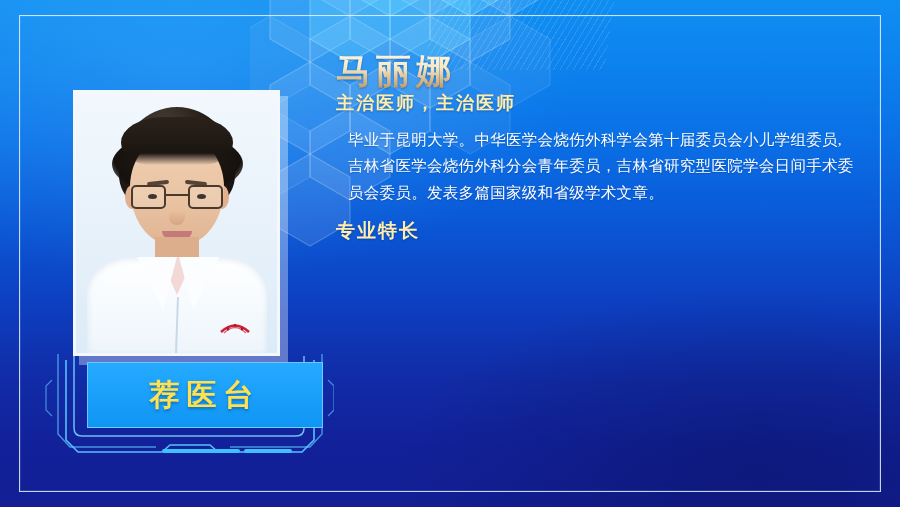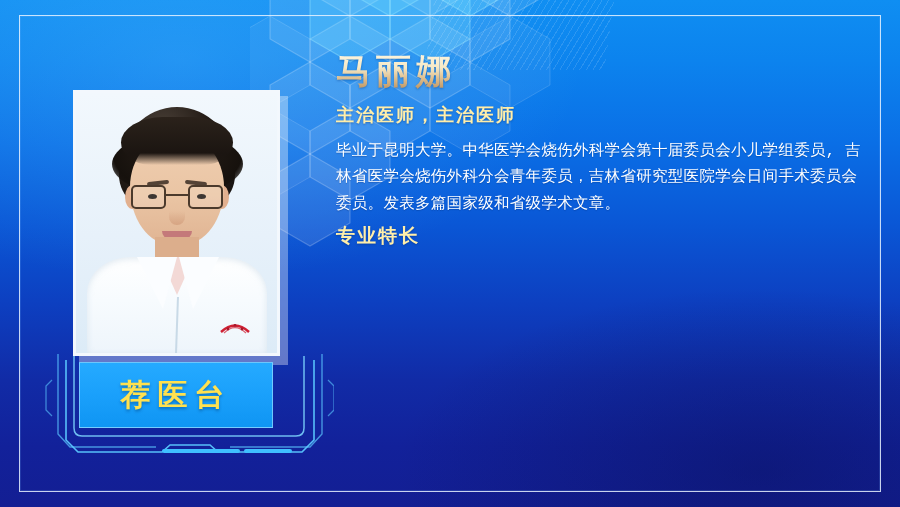--- a/index.html
+++ b/index.html
@@ -162,21 +162,21 @@
   .p-badge{
     position:absolute;right:26px;bottom:16px;width:32px;height:18px;
   }
   .p-badge svg{display:block;}
 
   
   .plaque-wrap{position:absolute;left:44px;top:352px;width:290px;height:96px;}
   .bracket{position:absolute;pointer-events:none;}
   .bracket svg{display:block;}
   .plaque{
-    position:absolute;left:35px;top:10px;width:194px;height:66px;
+    position:absolute;left:43px;top:10px;width:236px;height:66px;
     background:linear-gradient(180deg,#25aaff 0%,#1aa0fb 50%,#0f95f3 100%);
     border:1px solid rgba(160,225,255,.65);
   }
   .plaque-text{
     position:absolute;inset:0;
     display:flex;align-items:center;justify-content:center;
     color:#ffe14f;
     font-size:30px;font-weight:700;letter-spacing:7px;
     text-shadow:0 2px 3px rgba(0,60,120,.45);
     font-family:"DejaVu Sans","Liberation Sans",sans-serif;
@@ -192,34 +192,34 @@
 
   
   .col{position:absolute;left:336px;top:52px;width:530px;}
 
   .name{
     font-size:35px;font-weight:700;letter-spacing:5px;line-height:1.1;
     background:linear-gradient(180deg,#fdf6e2 0%,#f6e9c6 40%,#d9b888 72%,#b98f5c 100%);
     -webkit-background-clip:text;background-clip:text;
     color:transparent;-webkit-text-fill-color:transparent;
     font-family:"DejaVu Sans","Liberation Sans",sans-serif;
-    margin:0 0 12px 0;
+    margin:0 0 0 0;
     filter:drop-shadow(0 1px 1px rgba(0,40,110,.35));
   }
   .subtitle{
     font-size:18px;font-weight:700;letter-spacing:2px;
     color:#ffeeaa;margin:0 0 11px 0;
     text-shadow:0 1px 2px rgba(0,40,110,.4);
     font-family:"DejaVu Sans","Liberation Sans",sans-serif;
   }
   .para{
     font-size:15.5px;line-height:1.72;color:#ffffff;
-    letter-spacing:.3px;margin:0;
+    letter-spacing:.3px;margin:12px;
     text-shadow:0 1px 1px rgba(0,40,110,.32);
-    font-family:Liberation Mono, monospace;
+    font-family:Liberation Serif, serif;
   }
   .section-head{
     font-size:19px;font-weight:700;letter-spacing:2px;
     color:#ffeeaa;margin:6px 0 8px 0;
     text-shadow:0 1px 2px rgba(0,40,110,.4);
     font-family:"DejaVu Sans","Liberation Sans",sans-serif;
   }
   .para.spec{width:516px;}
 </style>
 </head>

